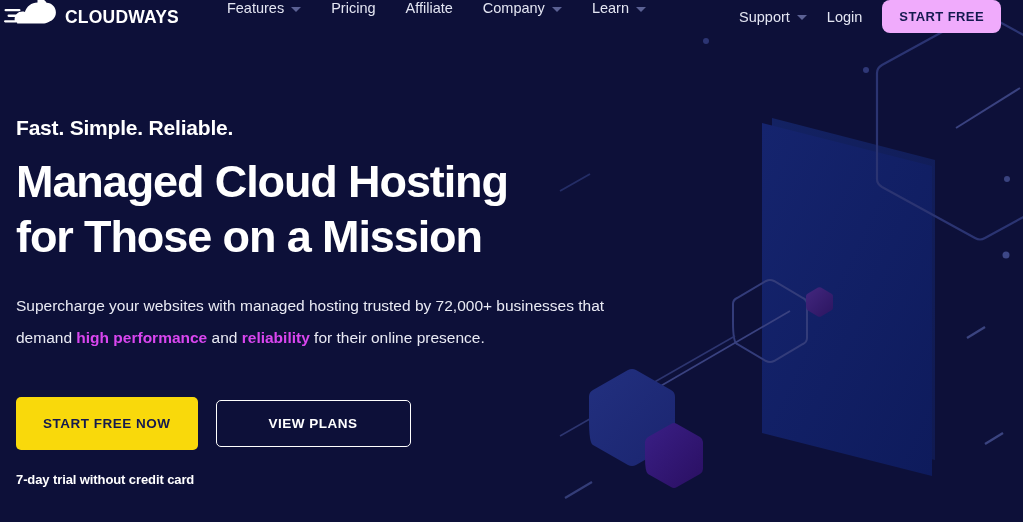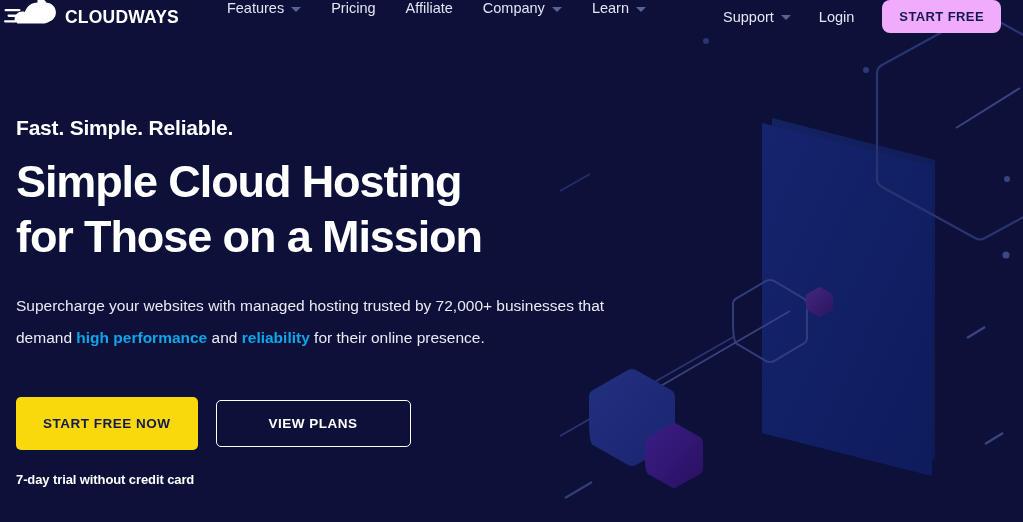--- a/index.html
+++ b/index.html
@@ -76,21 +76,21 @@
     border-right: 5px solid transparent;
     border-top: 5px solid #5b6194;
     position: relative;
     top: 1px;
   }
 
   .nav-right {
     margin-left: auto;
     display: flex;
     align-items: center;
-    gap: 28px;
+    gap: 20px;
   }
 
   .btn-start-free {
     background: #f0abfc;
     color: #141a4f;
     font-size: 13px;
     font-weight: 700;
     letter-spacing: 0.4px;
     border: none;
     border-radius: 8px;
@@ -127,21 +127,21 @@
   .hero-title span { display: block; }
 
   .hero-sub {
     font-size: 15.5px;
     line-height: 32px;
     color: #e9eaf4;
     font-weight: 400;
     max-width: 590px;
     margin-bottom: 43px;
   }
-  .hero-sub b { font-weight: 700; color: #0ea5e9; }
+  .hero-sub b { font-weight: 700; color: #d946ef; }
 
   .cta-row {
     display: flex;
     align-items: center;
     gap: 18px;
     margin-bottom: 22px;
   }
   .btn-primary {
     background: #f9d90b;
     color: #141a4f;
@@ -294,21 +294,21 @@
     <button class="btn-start-free">START FREE</button>
   </div>
 
 </header>
 
 <main class="hero">
 
   <div class="eyebrow">Fast. Simple. Reliable.</div>
 
   <h1 class="hero-title">
-    <span>Simple Cloud Hosting</span>
+    <span>Managed Cloud Hosting</span>
     <span>for Those on a Mission</span>
   </h1>
 
   <p class="hero-sub">
     <span>Supercharge your websites with managed hosting trusted by 72,000+ businesses that demand </span><b>high performance</b><span> and </span><b>reliability</b><span> for their online presence.</span>
   </p>
 
   <div class="cta-row">
     <button class="btn-primary">START FREE NOW</button>
     <button class="btn-outline">VIEW PLANS</button>

